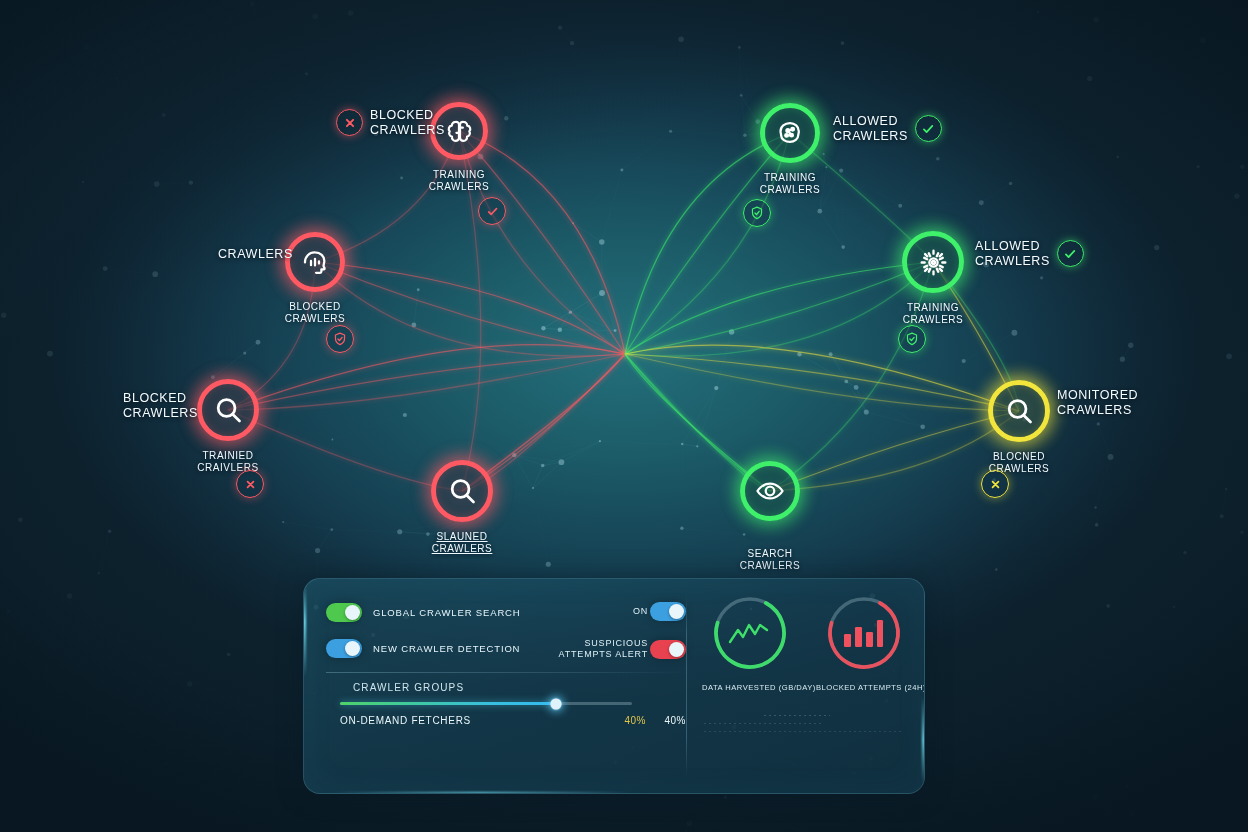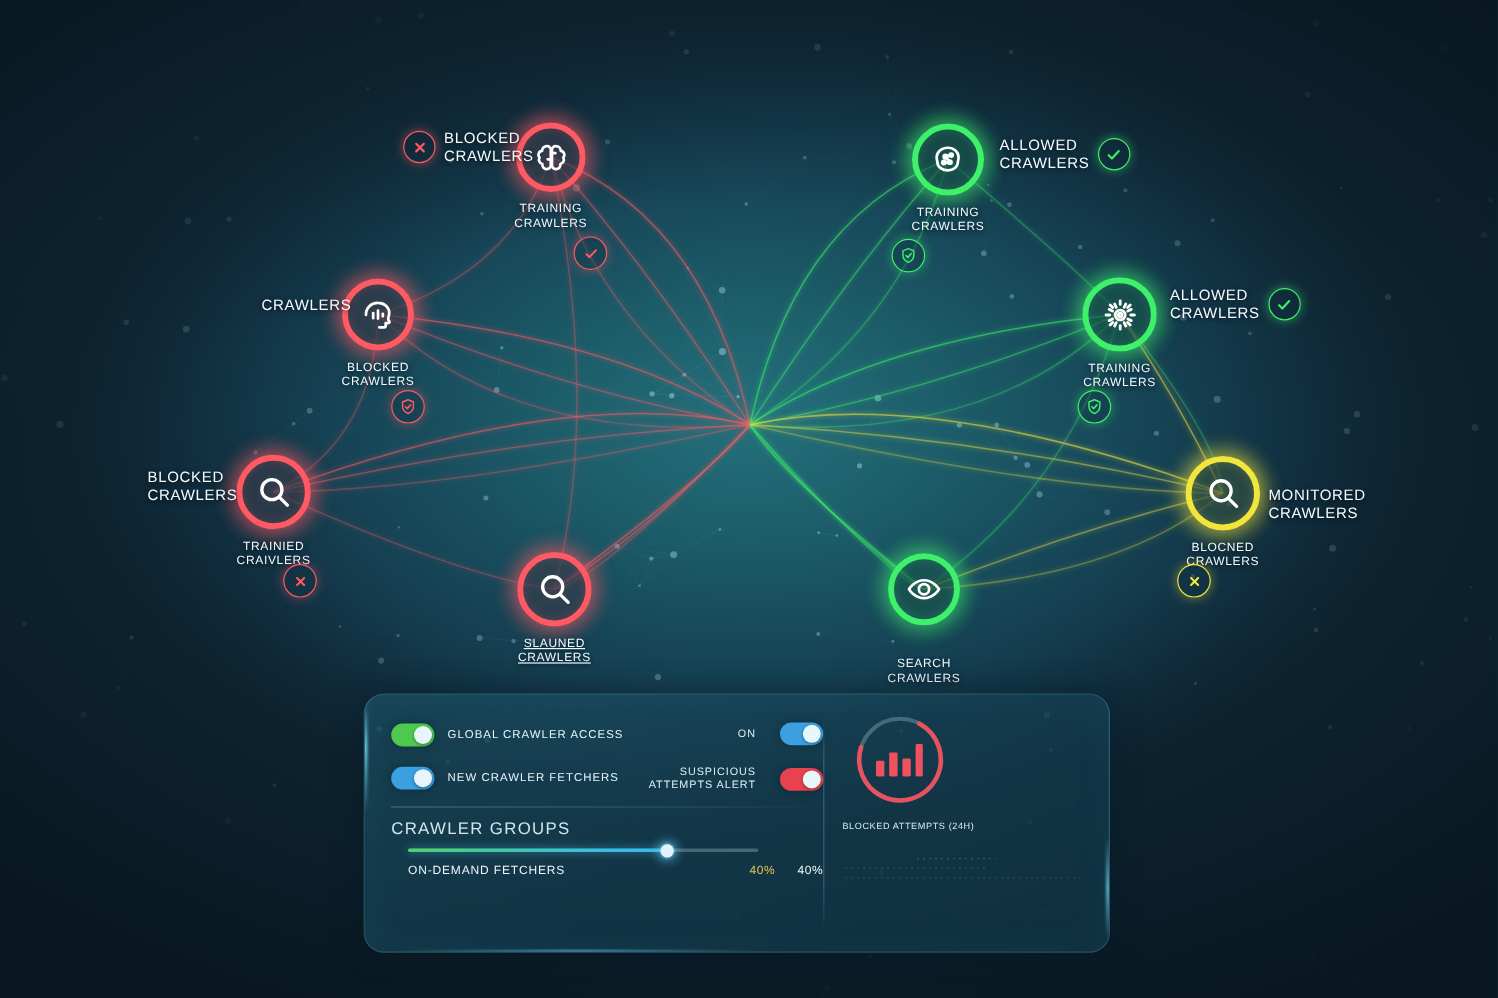--- a/index.html
+++ b/index.html
@@ -140,33 +140,33 @@
   }
   .toggle .knob{
     position:absolute; top:2px; width:15px; height:15px; border-radius:50%;
     background:#e8f6fb; box-shadow:0 1px 3px rgba(0,0,0,.35);
   }
   .toggle.on .knob{ right:2.5px; }
   .tog-label{
     color:#e7f5fa; font-size:9.5px; letter-spacing:.85px; margin-left:11px;
   }
   .tog-right{
-    position:absolute; right:0; display:flex; align-items:center; gap:20px;
+    position:absolute; right:0; display:flex; align-items:center; gap:2px;
   }
   .tog-right .tr-label{
     color:#dff0f7; font-size:9px; letter-spacing:.8px; text-align:right; line-height:1.25;
     white-space:pre-line;
   }
 
   .hr{
     height:1px; margin:9px 0 9px 0;
     background:linear-gradient(90deg, rgba(160,215,235,.30), rgba(160,215,235,.14) 70%, rgba(160,215,235,0));
   }
   .groups-title{
-    color:#cfe6ef; font-size:14px; letter-spacing:1.1px; margin-bottom:9px;
+    color:#cfe6ef; font-size:10px; letter-spacing:1.1px; margin-bottom:9px;margin-left:27px;
   }
   .grp{ position:relative; margin-bottom:3px; }
   .grp-head{ display:flex; align-items:center; height:18px; padding-left:14px; }
   .grp-name{ color:#eaf6fb; font-size:10px; letter-spacing:.7px; flex:1; }
   .grp-mid{ color:#e3c64a; font-size:10px; letter-spacing:.5px; width:44px; text-align:right; }
   .grp-val{ color:#eef8fc; font-size:10px; letter-spacing:.5px; width:40px; text-align:right; }
   .track{
     position:relative; height:3px; border-radius:2px; margin:7px 0 6px 14px;
     width:292px; background:rgba(190,215,225,.30);
   }
@@ -928,21 +928,21 @@
         </span>
       </div>
       <div class="tag" style="left:975px; top:239px;">
         <span class="tag-text">ALLOWED<br>CRAWLERS</span>
         <span class="tag-badge" style="border:1.8px solid #3ef06a; box-shadow:0 0 9px #3ef06a88;">
            <svg width="14" height="14" viewBox="0 0 24 24" fill="none" stroke="#3ef06a" stroke-width="3" stroke-linecap="round" stroke-linejoin="round">
         <path d="m5 12.6 4.6 4.6L19.4 6.6"></path>
           </svg>
         </span>
       </div>
-      <div class="tag" style="left:1057px; top:406px;">
+      <div class="tag" style="left:1057px; top:388px;">
         <span class="tag-text">MONITORED<br>CRAWLERS</span>
       </div>
       <div class="mini-badge" style="left:478px; top:197px; border:1.6px solid #ff5a63; box-shadow:0 0 10px #ff5a6377;">
       <svg width="13" height="13" viewBox="0 0 24 24" fill="none" stroke="#ff5a63" stroke-width="3" stroke-linecap="round" stroke-linejoin="round">
         <path d="m5 12.6 4.6 4.6L19.4 6.6"></path>
         </svg>
     </div>
       <div class="mini-badge" style="left:326px; top:325px; border:1.6px solid #ff5a63; box-shadow:0 0 10px #ff5a6377;">
       <svg width="16" height="16" viewBox="0 0 24 24" fill="none" stroke="#ff5a63" stroke-width="1.8" stroke-linecap="round" stroke-linejoin="round">
         <path d="M12 3.2 5.2 6v5.2c0 4.3 2.9 7.6 6.8 9.2 3.9-1.6 6.8-4.9 6.8-9.2V6Z"></path>
@@ -977,35 +977,35 @@
     <div class="panel-glow-l"></div>
     <div class="panel-glow-r"></div>
     <div class="panel-glow-b"></div>
 
     <div class="panel-left">
 
       <div class="tog-row">
         <div class="toggle on" style="background:#4ec94e;">
           <div class="knob"></div>
         </div>
-        <div class="tog-label">GLOBAL CRAWLER ACCESS</div>
+        <div class="tog-label">GLOBAL CRAWLER SEARCH</div>
 
         <div class="tog-right" style="top:5px;">
           <div class="tr-label">ON</div>
           <div class="toggle on" style="background:#3b9fe0;">
             <div class="knob"></div>
           </div>
         </div>
       </div>
 
       <div class="tog-row">
         <div class="toggle on" style="background:#3b9fe0;">
           <div class="knob"></div>
         </div>
-        <div class="tog-label">NEW CRAWLER FETCHERS</div>
+        <div class="tog-label">NEW CRAWLER DETECTION</div>
 
         <div class="tog-right" style="top:41px;">
           <div class="tr-label">SUSPICIOUS
 ATTEMPTS ALERT</div>
           <div class="toggle on" style="background:#e8414f;">
             <div class="knob"></div>
           </div>
         </div>
       </div>
 
@@ -1027,20 +1027,32 @@
         <span class="grp-val">40%</span>
       </div>
           </div>
         </div>
     </div>
 
     <div class="panel-div"></div>
 
     <div class="panel-right">
       <div class="stats" id="stats-layer">
+          <div class="stat">
+      <svg width="80" height="80" viewBox="0 0 80 80">
+        <circle cx="40" cy="40" r="34" fill="none" stroke="#6e8f9c" stroke-opacity=".55" stroke-width="3.4"></circle>
+        <circle cx="40" cy="40" r="34" fill="none" stroke="#3ee06a" stroke-width="3.8" stroke-linecap="round" stroke-dasharray="153.8 59.8" transform="rotate(-62 40 40)" opacity=".95"></circle>
+        <g transform="translate(17,23)">
+                <svg width="46" height="34" viewBox="0 0 46 34" fill="none" stroke="#3ee06a" stroke-width="2.4" stroke-linecap="round" stroke-linejoin="round">
+        <path d="M3 26 11 14l5 7 6-12 6 9 5-9 7 5"></path>
+                </svg>
+              </g>
+      </svg>
+      <div class="stat-label">DATA HARVESTED (GB/DAY)</div>
+    </div>
           <div class="stat">
       <svg width="80" height="80" viewBox="0 0 80 80">
         <circle cx="40" cy="40" r="34" fill="none" stroke="#6e8f9c" stroke-opacity=".55" stroke-width="3.4"></circle>
         <circle cx="40" cy="40" r="34" fill="none" stroke="#f0515e" stroke-width="3.8" stroke-linecap="round" stroke-dasharray="153.8 59.8" transform="rotate(-62 40 40)" opacity=".95"></circle>
         <g transform="translate(17,23)">
                 <svg width="44" height="34" viewBox="0 0 44 34" fill="#f0515e">
         <rect x="3" y="18" width="7" height="13" rx="1.2"></rect>
         <rect x="14" y="11" width="7" height="20" rx="1.2"></rect>
         <rect x="25" y="16" width="7" height="15" rx="1.2"></rect>
         <rect x="36" y="4" width="6" height="27" rx="1.2"></rect>

